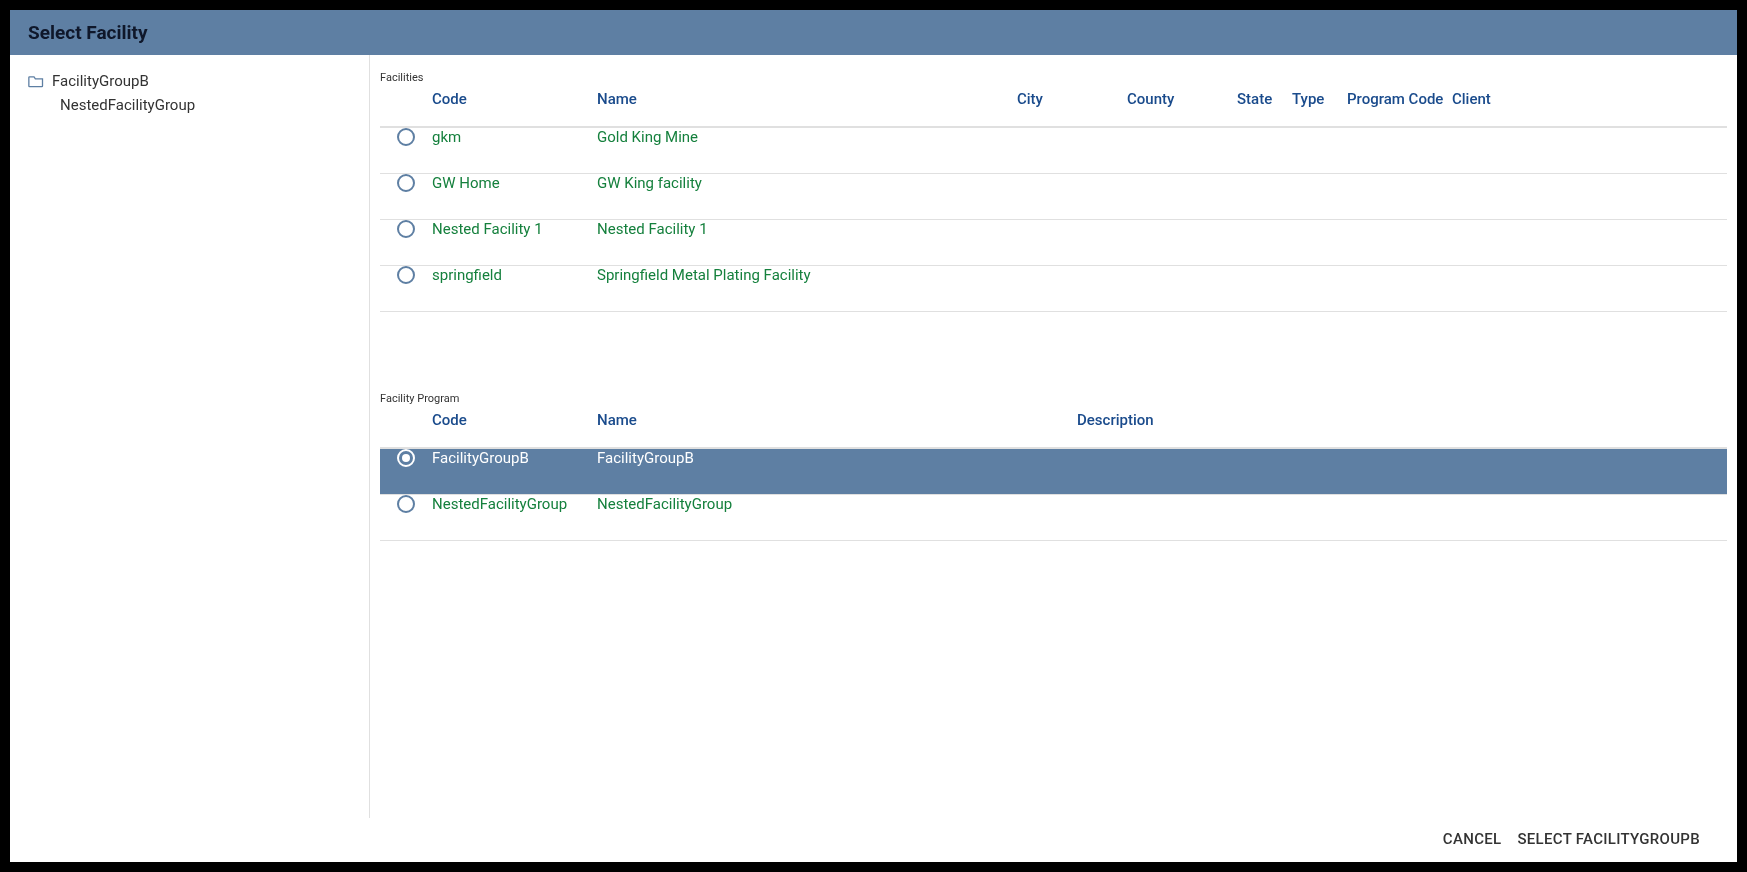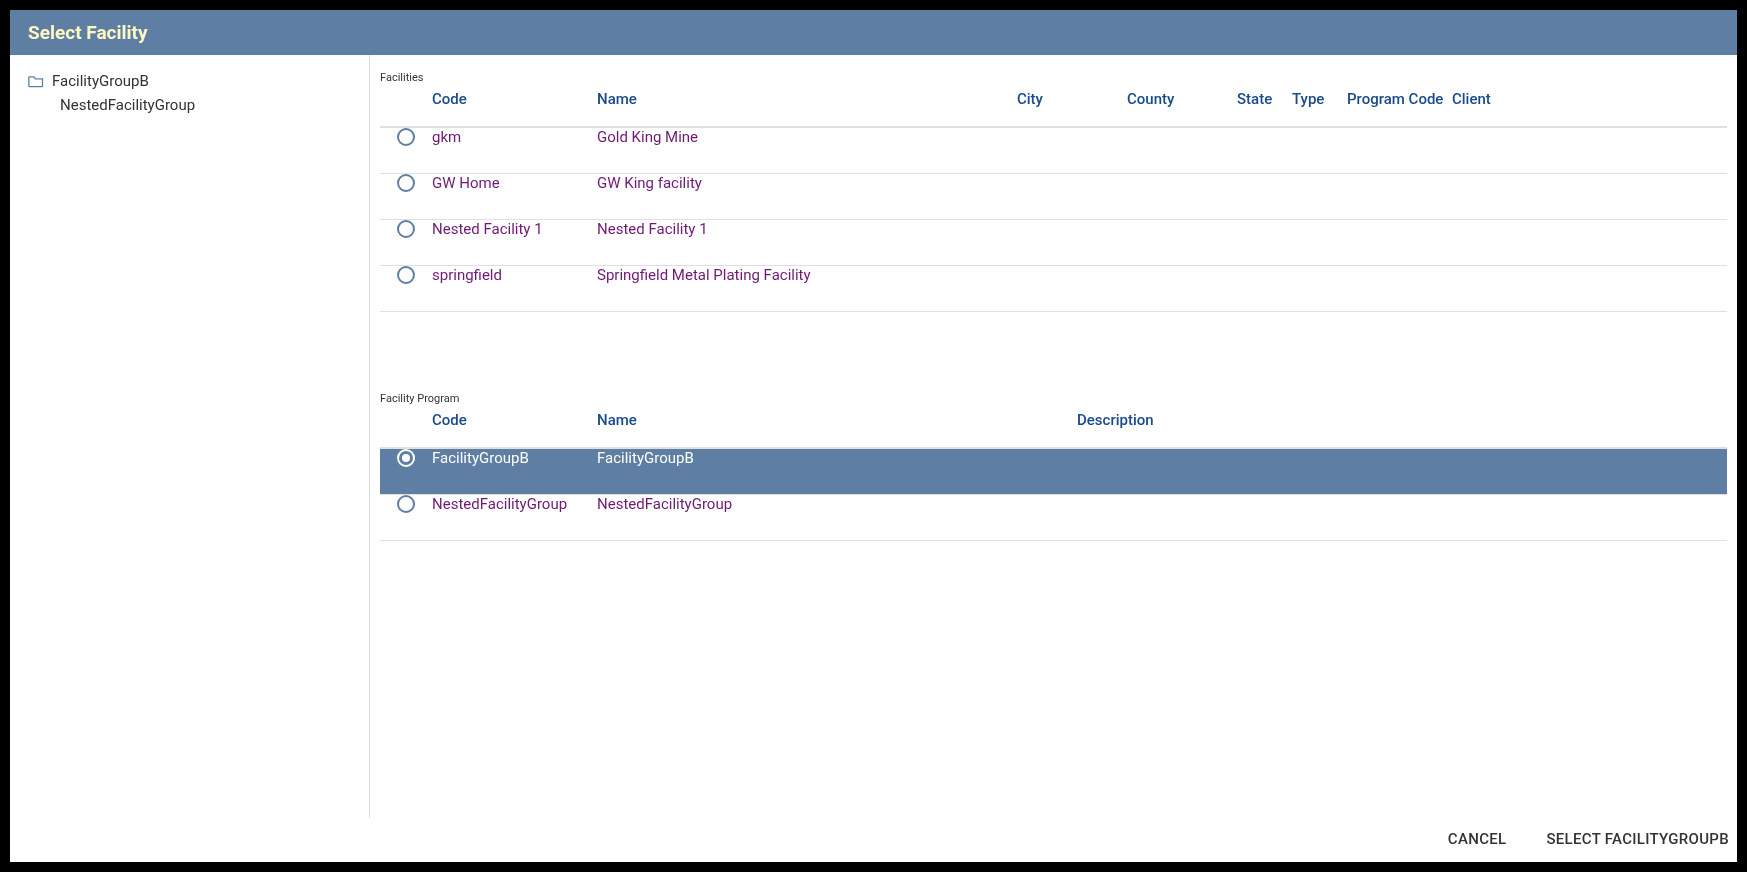--- a/index.html
+++ b/index.html
@@ -13,21 +13,21 @@
   .dialog {
     background: #fff;
     width: 100%;
     height: 100%;
     display: flex;
     flex-direction: column;
     overflow: hidden;
   }
   .titlebar {
     background: #5e7fa3;
-    color: #fef9c3;
+    color: #0f172a;
     font-weight: 700;
     font-size: 19px;
     padding: 11px 18px;
   }
   .body {
     flex: 1;
     display: flex;
     overflow: hidden;
   }
   .sidebar {
@@ -71,21 +71,21 @@
     font-size: 15px;
   }
   .thead {
     color: #1a4b8c;
     font-weight: 500;
     height: 38px;
     border-bottom: 2px solid #e0e0e0;
   }
   .trow {
     height: 46px;
-    color: #701a75;
+    color: #15803d;
     cursor: pointer;
   }
   .trow.selected {
     background: #5e7fa3;
     color: #fff;
   }
   .col-radio { width: 52px; display:flex; justify-content:center; }
   .col-code { width: 165px; padding-right:8px; }
   .col-name { width: 420px; padding-right:8px;}
   .col-city { width: 110px; }
@@ -123,22 +123,22 @@
   .scrollbox::-webkit-scrollbar-thumb { background:#cfcfcf; }
   .scrollbox::-webkit-scrollbar-button {
     display:block; height:15px; background:#f0f0f0;
   }
 
   .spacer { height: 20px; }
   .footer {
     display:flex;
     justify-content:flex-end;
     align-items:center;
-    gap: 40px;
-    padding: 12px 8px 14px 20px;
+    gap: 16px;
+    padding: 12px 37px 14px 20px;
     font-size: 15px;
     color: #333;
     font-weight:500;
   }
   .footer button {
     background:none; border:none; font:inherit; color:#333;
     text-transform: uppercase; letter-spacing: 0.3px; cursor:pointer;
   }
 </style>
 </head>

